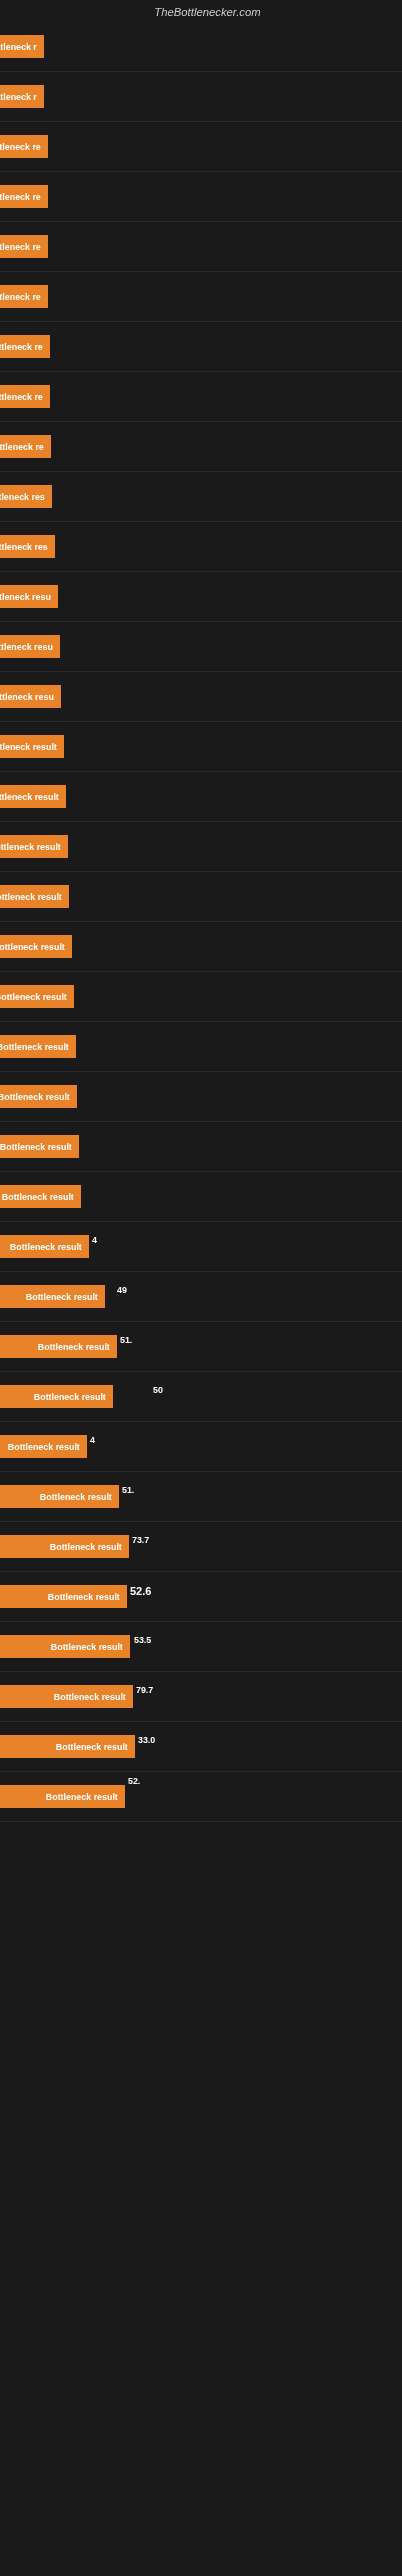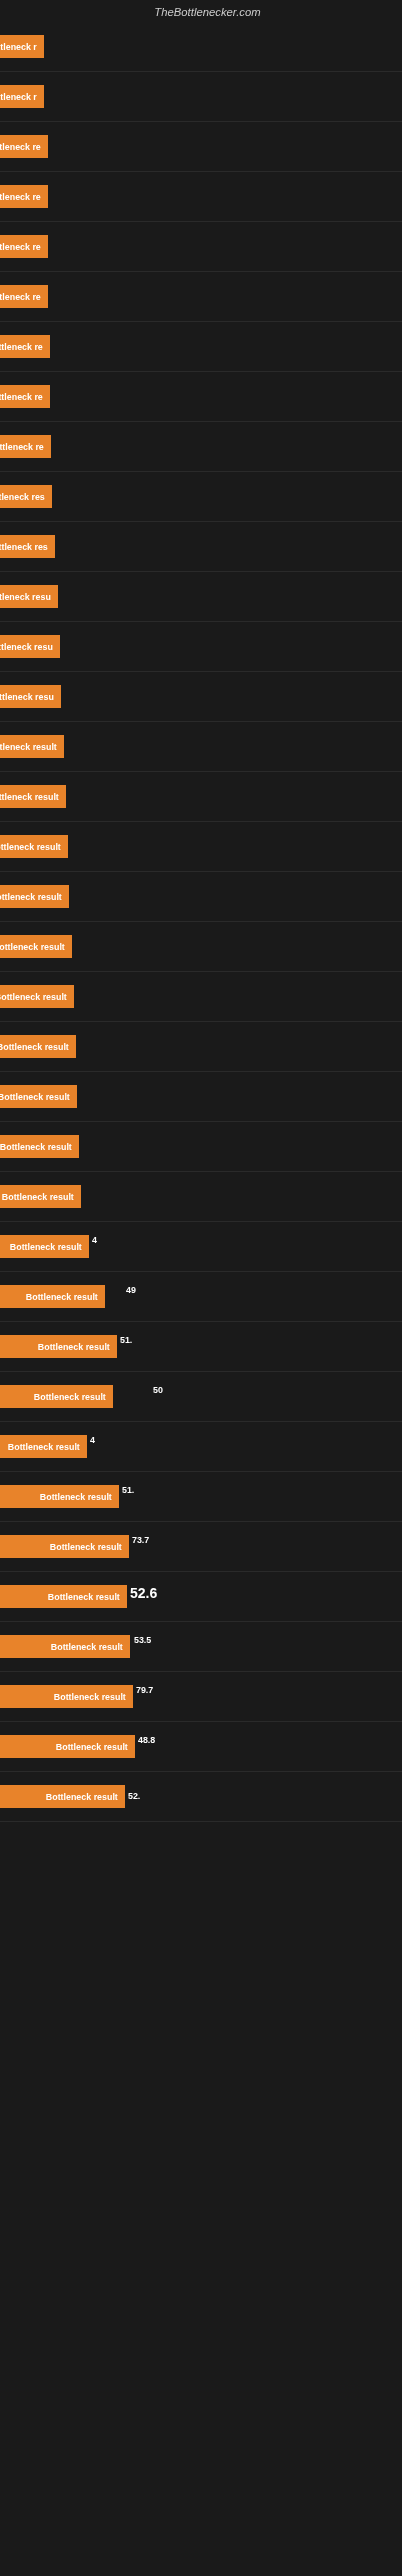--- a/index.html
+++ b/index.html
@@ -192,21 +192,21 @@
     <div class="bar-row">
       <div class="bar-fill" style="width: 89px;">
         <span class="bar-label">Bottleneck result</span>
       </div>
       <span class="value-text" style="position: absolute; left: 92px; top: 13.7px; color: rgb(255, 255, 255); font-size: 8.9px;">4</span>
     </div>
     <div class="bar-row">
       <div class="bar-fill" style="width: 105px;">
         <span class="bar-label">Bottleneck result</span>
       </div>
-      <span class="value-text" style="position: absolute; left: 126px; top: 13.7px; color: rgb(255, 255, 255); font-size: 8.9px;">49</span>
+      <span class="value-text" style="position: absolute; left: 117px; top: 13.7px; color: rgb(255, 255, 255); font-size: 8.9px;">49</span>
     </div>
     <div class="bar-row">
       <div class="bar-fill" style="width: 117px;">
         <span class="bar-label">Bottleneck result</span>
       </div>
       <span class="value-text" style="position: absolute; left: 120px; top: 13.7px; color: rgb(255, 255, 255); font-size: 8.9px;">51.</span>
     </div>
     <div class="bar-row">
       <div class="bar-fill" style="width: 113px;">
         <span class="bar-label">Bottleneck result</span>
@@ -228,40 +228,40 @@
     <div class="bar-row">
       <div class="bar-fill" style="width: 129px;">
         <span class="bar-label">Bottleneck result</span>
       </div>
       <span class="value-text" style="position: absolute; left: 132px; top: 13.7px; color: rgb(255, 255, 255); font-size: 8.9px;">73.7</span>
     </div>
     <div class="bar-row">
       <div class="bar-fill" style="width: 127px;">
         <span class="bar-label">Bottleneck result</span>
       </div>
-      <span class="value-text" style="position: absolute; left: 130px; top: 13.7px; color: rgb(255, 255, 255); font-size: 14px;">52.6</span>
+      <span class="value-text" style="position: absolute; left: 130px; top: 13.7px; color: rgb(255, 255, 255); font-size: 11px;">52.6</span>
     </div>
     <div class="bar-row">
       <div class="bar-fill" style="width: 130px;">
         <span class="bar-label">Bottleneck result</span>
       </div>
       <span class="value-text" style="position: absolute; left: 134px; top: 13.7px; color: rgb(255, 255, 255); font-size: 8.9px;">53.5</span>
     </div>
     <div class="bar-row">
       <div class="bar-fill" style="width: 133px;">
         <span class="bar-label">Bottleneck result</span>
       </div>
       <span class="value-text" style="position: absolute; left: 136px; top: 13.7px; color: rgb(255, 255, 255); font-size: 8.9px;">79.7</span>
     </div>
     <div class="bar-row">
       <div class="bar-fill" style="width: 135px;">
         <span class="bar-label">Bottleneck result</span>
       </div>
-      <span class="value-text" style="position: absolute; left: 138px; top: 13.7px; color: rgb(255, 255, 255); font-size: 8.9px;">48.8</span>
+      <span class="value-text" style="position: absolute; left: 138px; top: 13.7px; color: rgb(255, 255, 255); font-size: 8.9px;">33.0</span>
     </div>
     <div class="bar-row">
       <div class="bar-fill" style="width: 125px;">
         <span class="bar-label">Bottleneck result</span>
       </div>
-      <span class="value-text" style="position: absolute; left: 128px; top: 19px; color: rgb(255, 255, 255); font-size: 8.9px;">52.</span>
+      <span class="value-text" style="position: absolute; left: 128px; top: 4px; color: rgb(255, 255, 255); font-size: 8.9px;">52.</span>
     </div>
   </div>
 
 
 </body></html>

